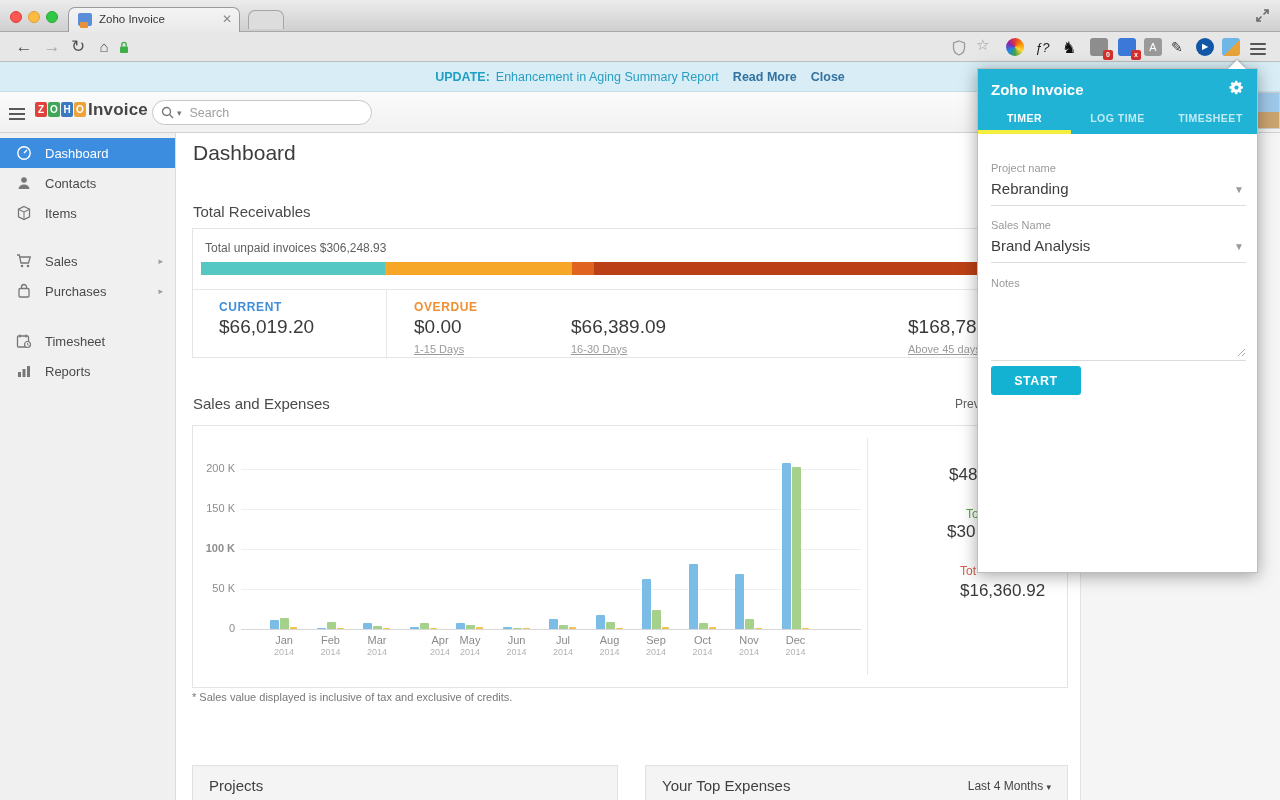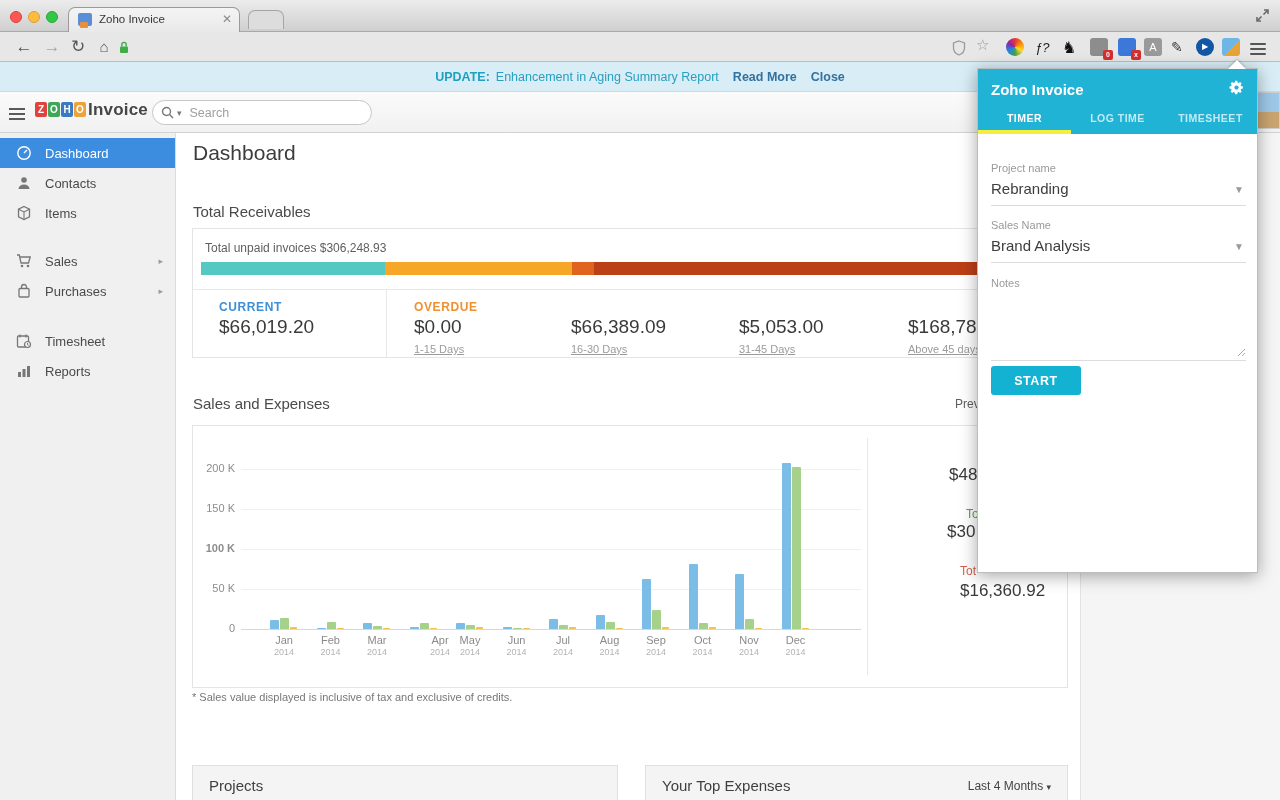--- a/index.html
+++ b/index.html
@@ -311,25 +311,20 @@
       <div class="aging-col" style="left:221px">
         <div class="aging-label" style="color: rgb(240, 144, 50);">OVERDUE</div>
         <div class="aging-value">$0.00</div>
         <div class="aging-sub">1-15 Days</div>
       </div>
       <div class="aging-col" style="left:378px">
         <div class="aging-label"></div>
         <div class="aging-value">$66,389.09</div>
         <div class="aging-sub">16-30 Days</div>
       </div>
-      <div class="aging-col" style="left:546px">
-        <div class="aging-label"></div>
-        <div class="aging-value">$5,053.00</div>
-        <div class="aging-sub">31-45 Days</div>
-      </div>
       <div class="aging-col" style="left:715px">
         <div class="aging-label"></div>
         <div class="aging-value">$168,787.</div>
         <div class="aging-sub">Above 45 days</div>
       </div>
     </div>
 
     <div class="sec-head" style="left:17px;top:262px">Sales and Expenses</div>
     <div class="period-link" style="left:779px;top:264px">Prev</div>
 

